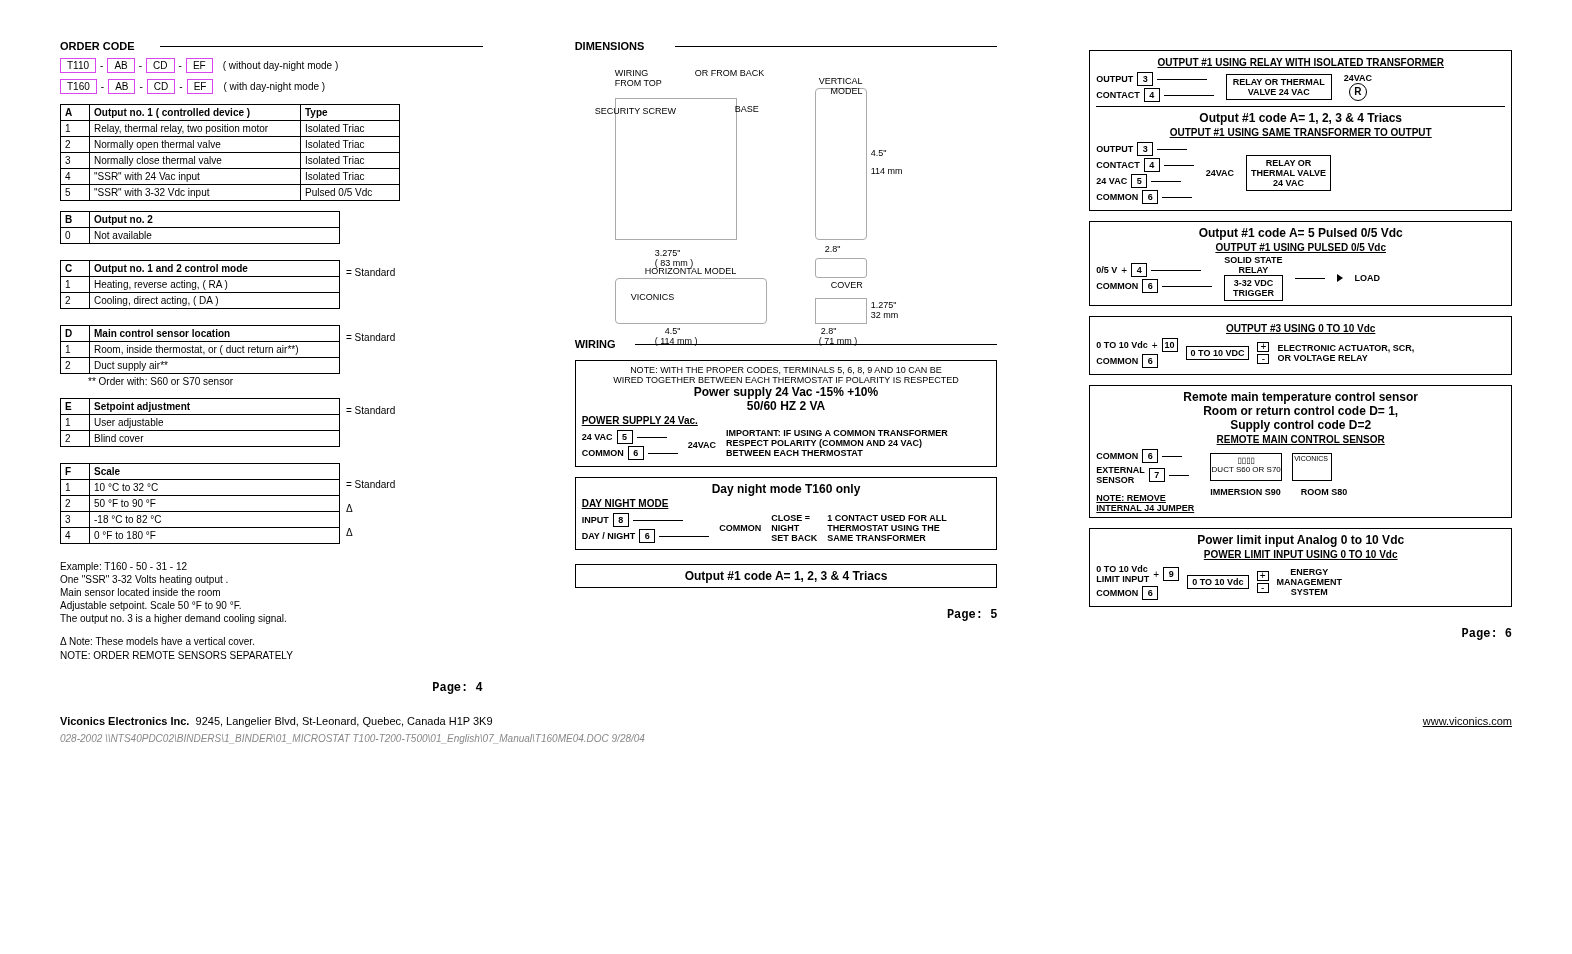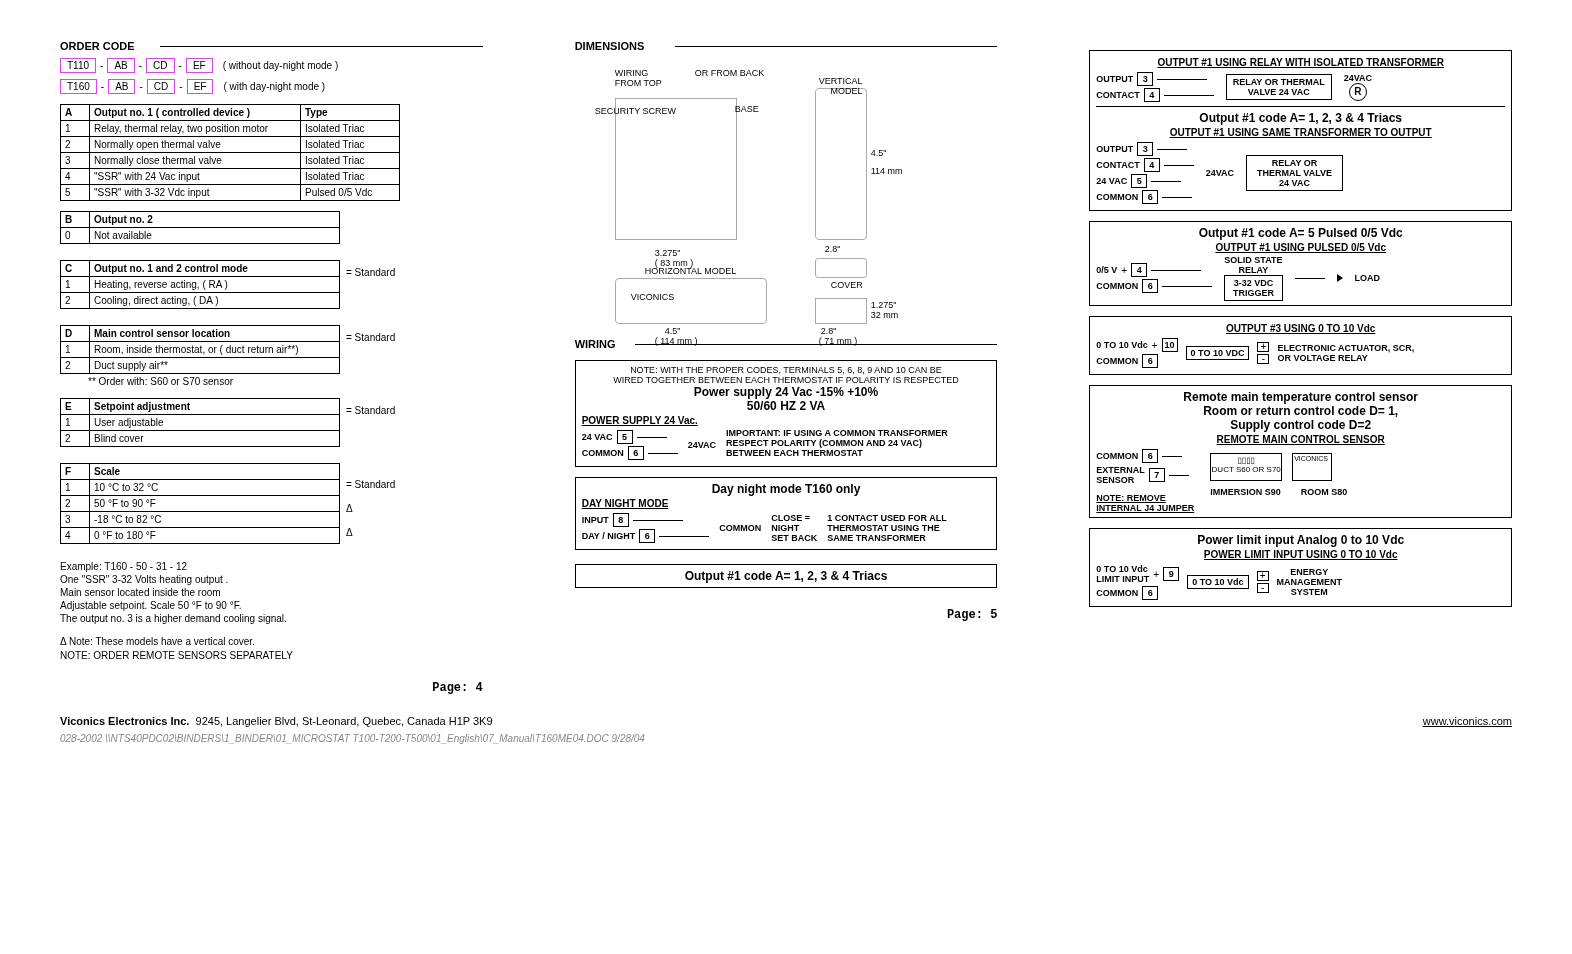--- a/index.html
+++ b/index.html
@@ -501,21 +501,21 @@
               <span class="terminal">5</span>
               <span class="wire-line" style="width:30px"></span>
             </div>
           <div class="wrow">
               <span class="label-sm">COMMON</span> 
               <span class="terminal">6</span>
               <span class="wire-line" style="width:30px"></span>
             </div>
         </div>
         <span class="label-sm">24VAC</span>
-        <div style="border:1px solid #000;padding:2px 10px;font-size:9px;font-weight:bold;text-align:center;white-space:pre-line">RELAY OR
+        <div style="border:1px solid #000;padding:2px 4px;font-size:9px;font-weight:bold;text-align:center;white-space:pre-line">RELAY OR
 THERMAL VALVE
 24 VAC</div>
       </div>
     </div>
 
     <div class="wbox">
       <div class="title-center">Output #1 code A= 5 Pulsed 0/5 Vdc</div>
       <div class="subtitle center">OUTPUT #1 USING PULSED 0/5 Vdc</div>
       <div style="display:flex;gap:12px;align-items:center">
         <div>
@@ -609,20 +609,21 @@
         <div style="display:flex;flex-direction:column;gap:2px">
             <div style="border:1px solid #000;width:10px;height:8px;text-align:center;line-height:8px;">+</div>
             <div style="border:1px solid #000;width:10px;height:8px;text-align:center;line-height:8px;">-</div>
           </div>
         <div class="tiny" style="font-weight:bold;white-space:pre-line;text-align:center">ENERGY
 MANAGEMENT
 SYSTEM</div>
       </div>
     </div>
 
+    <div class="page-num">Page: 6</div>
   </div>
 
 </div>
 
 <div class="footer">
   <div class="addr">
     <b>Viconics Electronics Inc.</b>
     &nbsp;<span>9245, Langelier Blvd, St-Leonard, Quebec, Canada H1P 3K9</span>
   </div>
   <a class="url">www.viconics.com</a>

